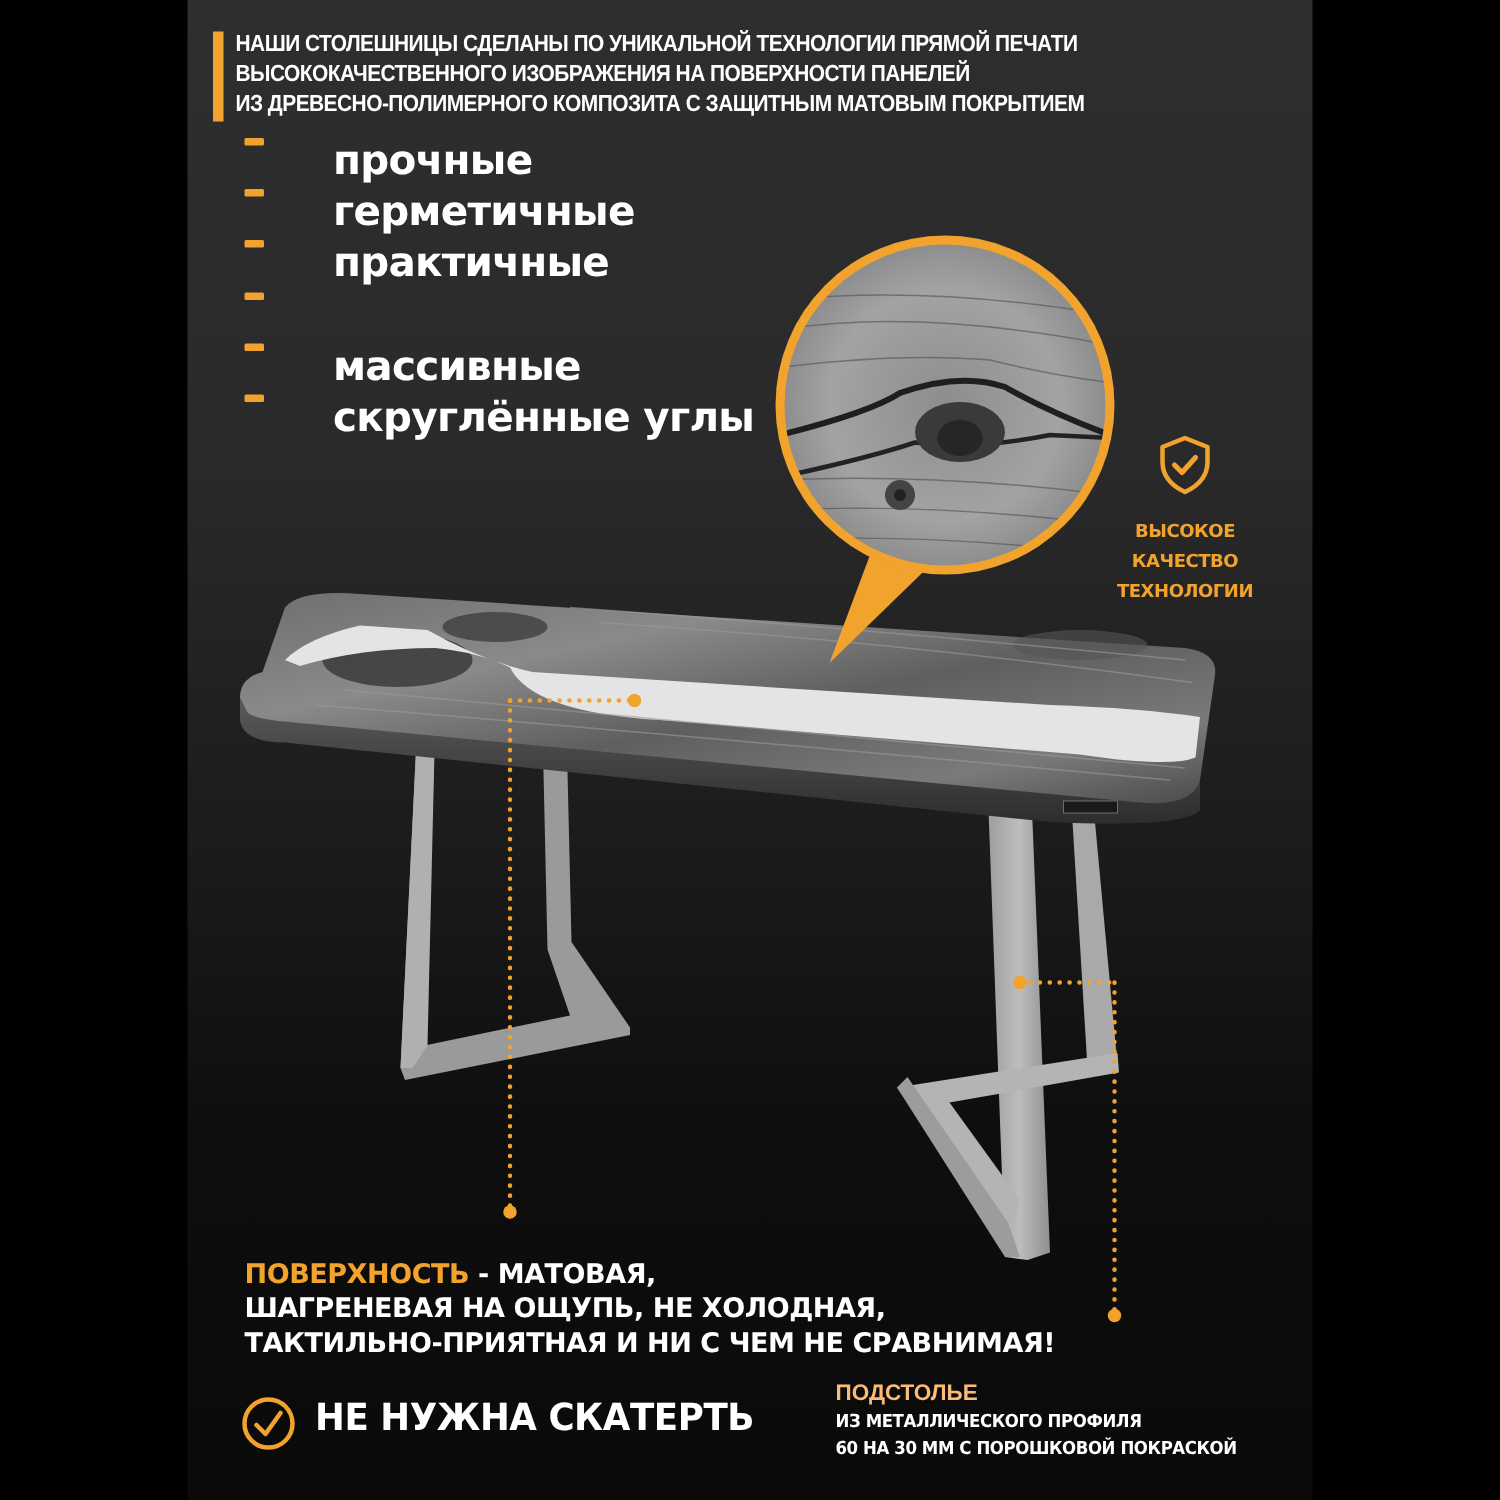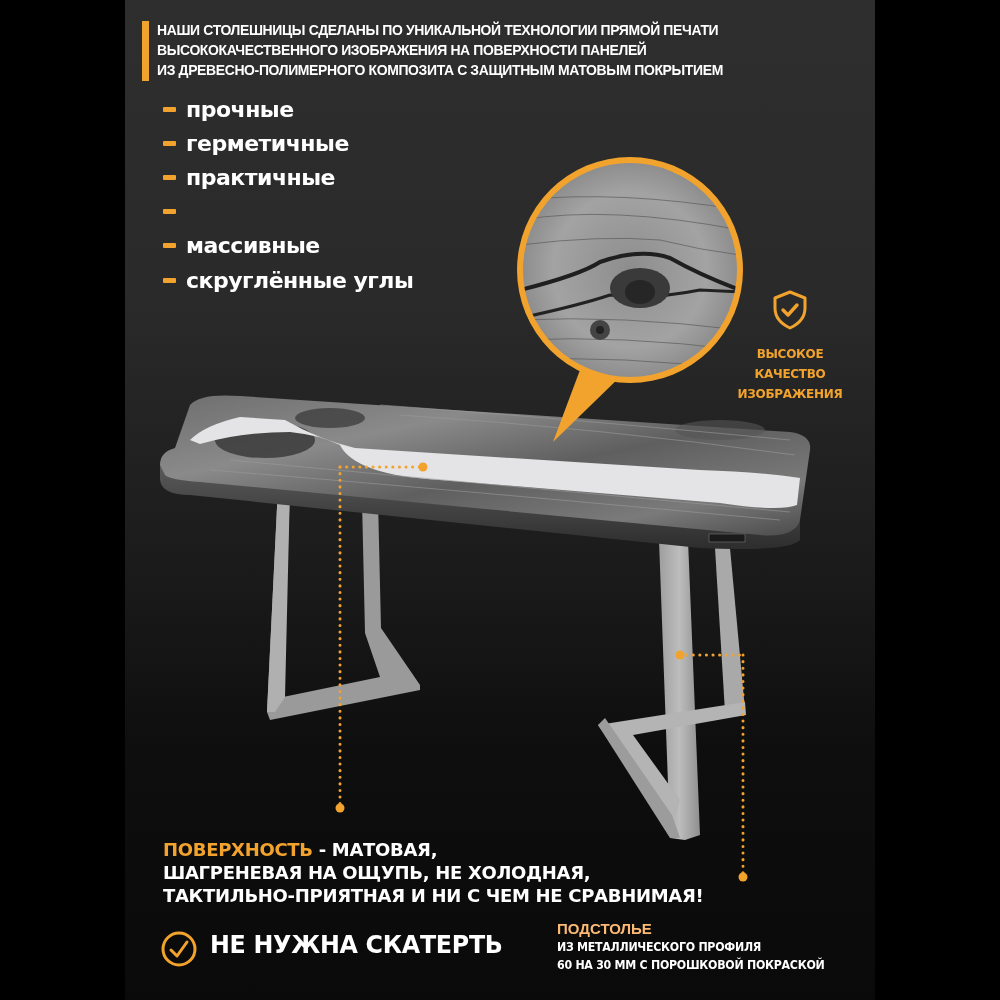--- a/index.html
+++ b/index.html
@@ -6,22 +6,22 @@
   body { width:1000px; height:1000px; background:#000; position:relative; overflow:hidden;
          font-family:"Liberation Sans", "DejaVu Sans", sans-serif; }
   .panel { position:absolute; left:125px; top:0; width:750px; height:1000px;
            background: linear-gradient(180deg, #2e2e2e 0%, #2a2a2a 30%, #1c1c1c 55%, #0e0e0e 75%, #0a0a0a 100%); }
   .header { position:absolute; left:142px; top:20px; display:flex; }
   .header-bar { width:7px; height:60px; background:#f2a32d; margin-top:1px; }
   .header-text { margin-left:8px; color:#fff; font-weight:bold; font-size:15.5px; line-height:20px;
                  letter-spacing:-0.4px; transform:scaleX(0.9); transform-origin:left top; white-space:nowrap; }
   .header-text div { white-space:nowrap; }
   .features { position:absolute; left:163px; top:92px; }
-  .feature { display:flex; align-items:center; height:34.2px; color:#fff; font-weight:bold; font-size:22px;
-             font-family:"DejaVu Sans", sans-serif; letter-spacing:-0.5px; }
+  .feature { display:flex; height:34.2px; color:#fff; font-weight:bold; font-size:27px;
+             font-family:"DejaVu Sans", sans-serif; letter-spacing:-0.5px;gap:36px; }
   .feature .dash { display:inline-block; width:13px; height:5px; background:#f2a32d; margin-right:10px; border-radius:1px; }
   .table-svg { position:absolute; left:0; top:0; }
   .quality { position:absolute; left:710px; top:290px; width:160px; text-align:center; }
   .quality-icon { display:block; margin:0 auto 0; }
   .quality-text { color:#f2a32d; font-weight:bold; font-size:12px; line-height:20px; margin-top:14px;
                   font-family:"DejaVu Sans", sans-serif; letter-spacing:-0.3px; }
   .quality-text div { white-space:nowrap; }
   .surface { position:absolute; left:163px; top:838px; color:#fff; font-weight:bold; font-size:18px; line-height:23px;
              font-family:"DejaVu Sans", sans-serif; letter-spacing:-0.3px; }
   .surface .accent { color:#f2a32d; }
@@ -171,21 +171,21 @@
 </svg>
 
 <div class="quality">
   <svg class="quality-icon" width="36" height="40" viewBox="0 0 36 40">
     <path d="M18,2 L33,8 L33,18 Q33,31 18,38 Q3,31 3,18 L3,8 Z" fill="none" stroke="#f2a32d" stroke-width="3" stroke-linejoin="round"></path>
     <path d="M11,20 L16,25 L25,15" fill="none" stroke="#f2a32d" stroke-width="3.4" stroke-linecap="round" stroke-linejoin="round"></path>
   </svg>
   <div class="quality-text">
     <div>ВЫСОКОЕ</div>
     <div>КАЧЕСТВО</div>
-    <div>ИЗОБРАЖЕНИЯ</div>
+    <div>ТЕХНОЛОГИИ</div>
   </div>
 </div>
 
 <div class="surface">
   <div><span class="accent">ПОВЕРХНОСТЬ</span><span> - МАТОВАЯ,</span></div>
   <div>ШАГРЕНЕВАЯ НА ОЩУПЬ, НЕ ХОЛОДНАЯ,</div>
   <div>ТАКТИЛЬНО-ПРИЯТНАЯ И НИ С ЧЕМ НЕ СРАВНИМАЯ!</div>
 </div>
 
 <div class="no-cloth">

